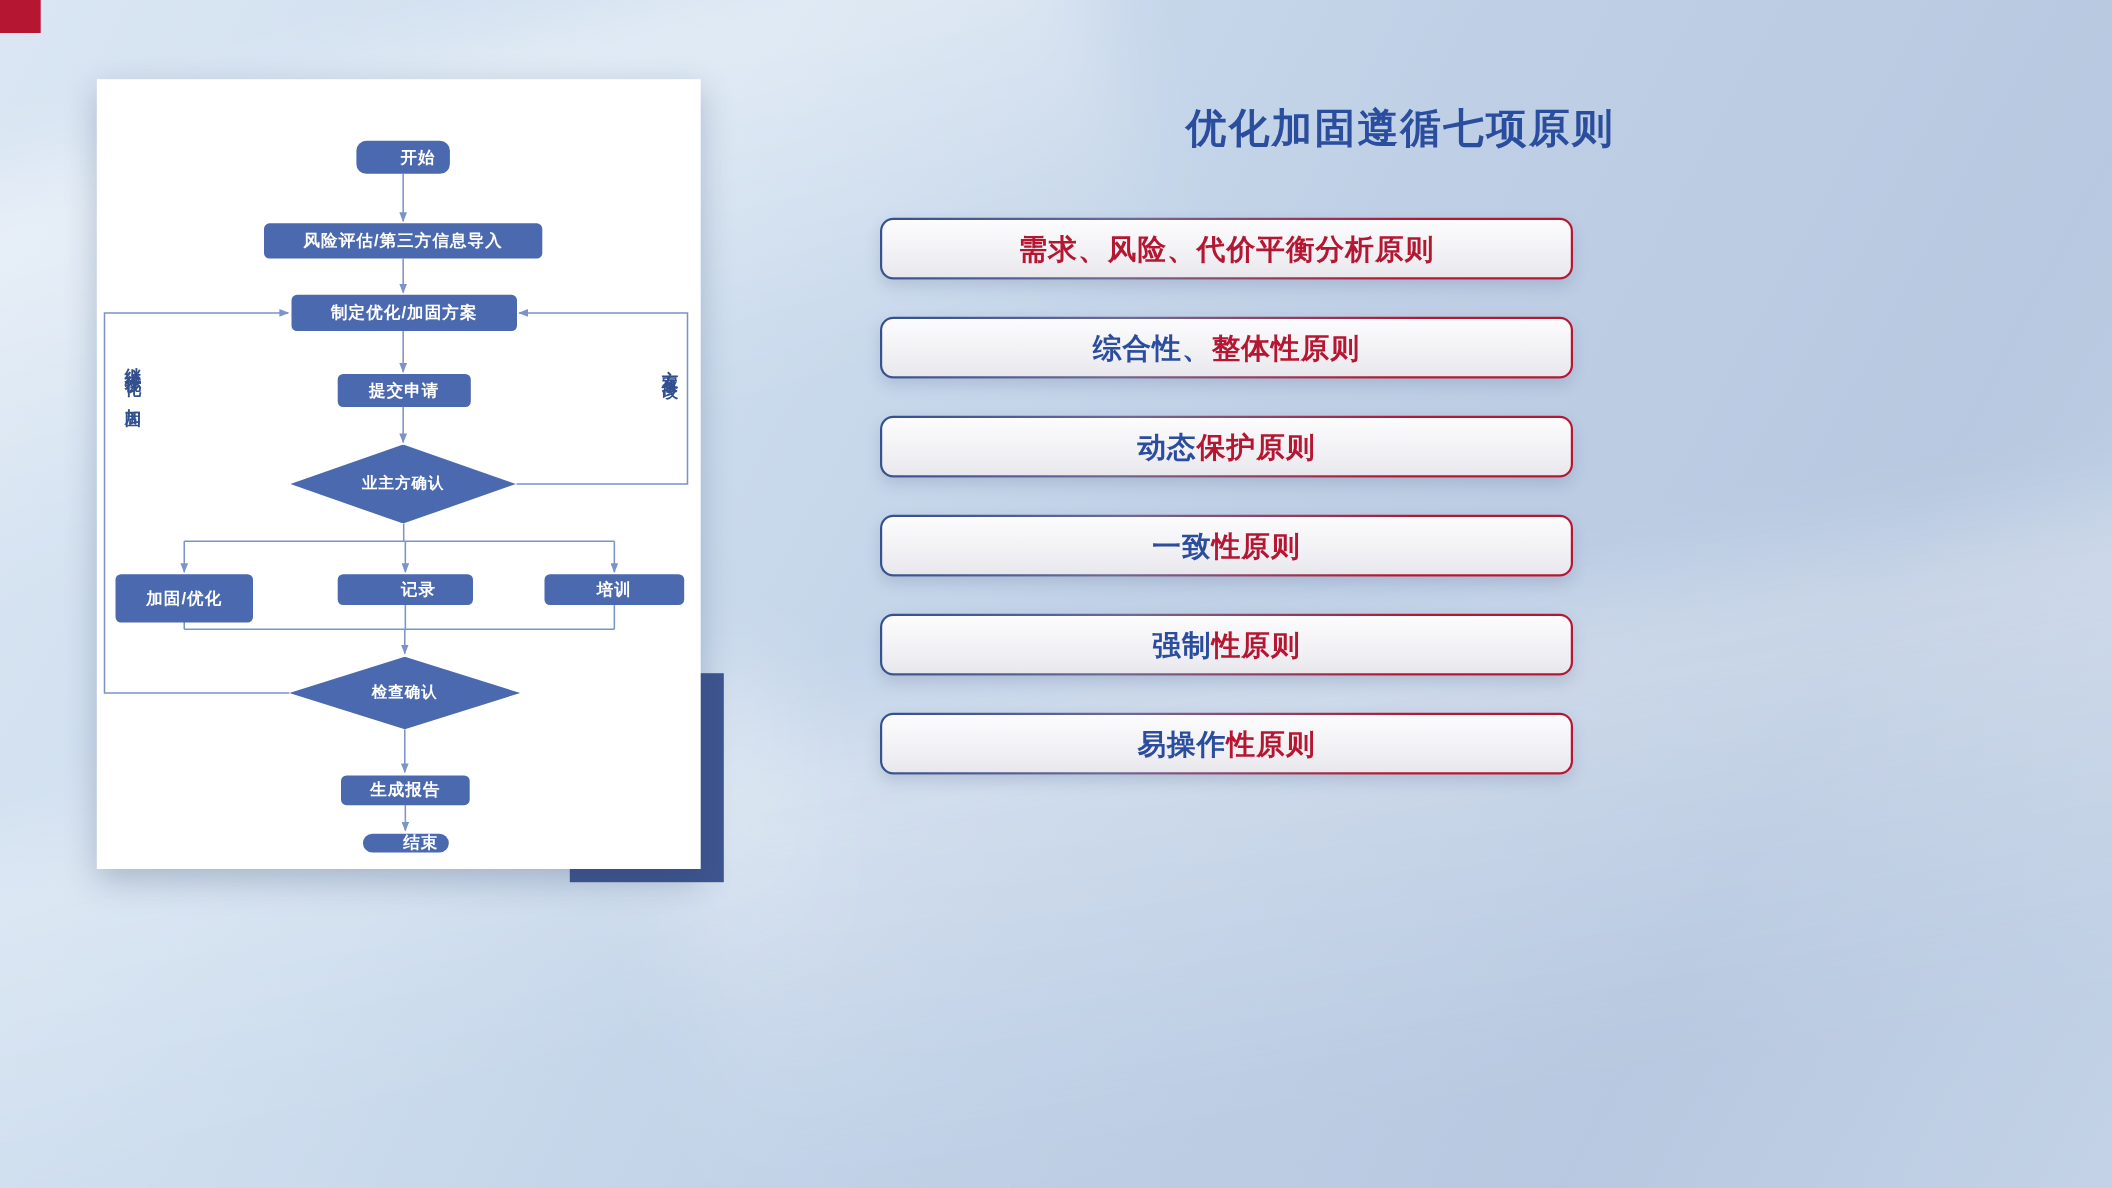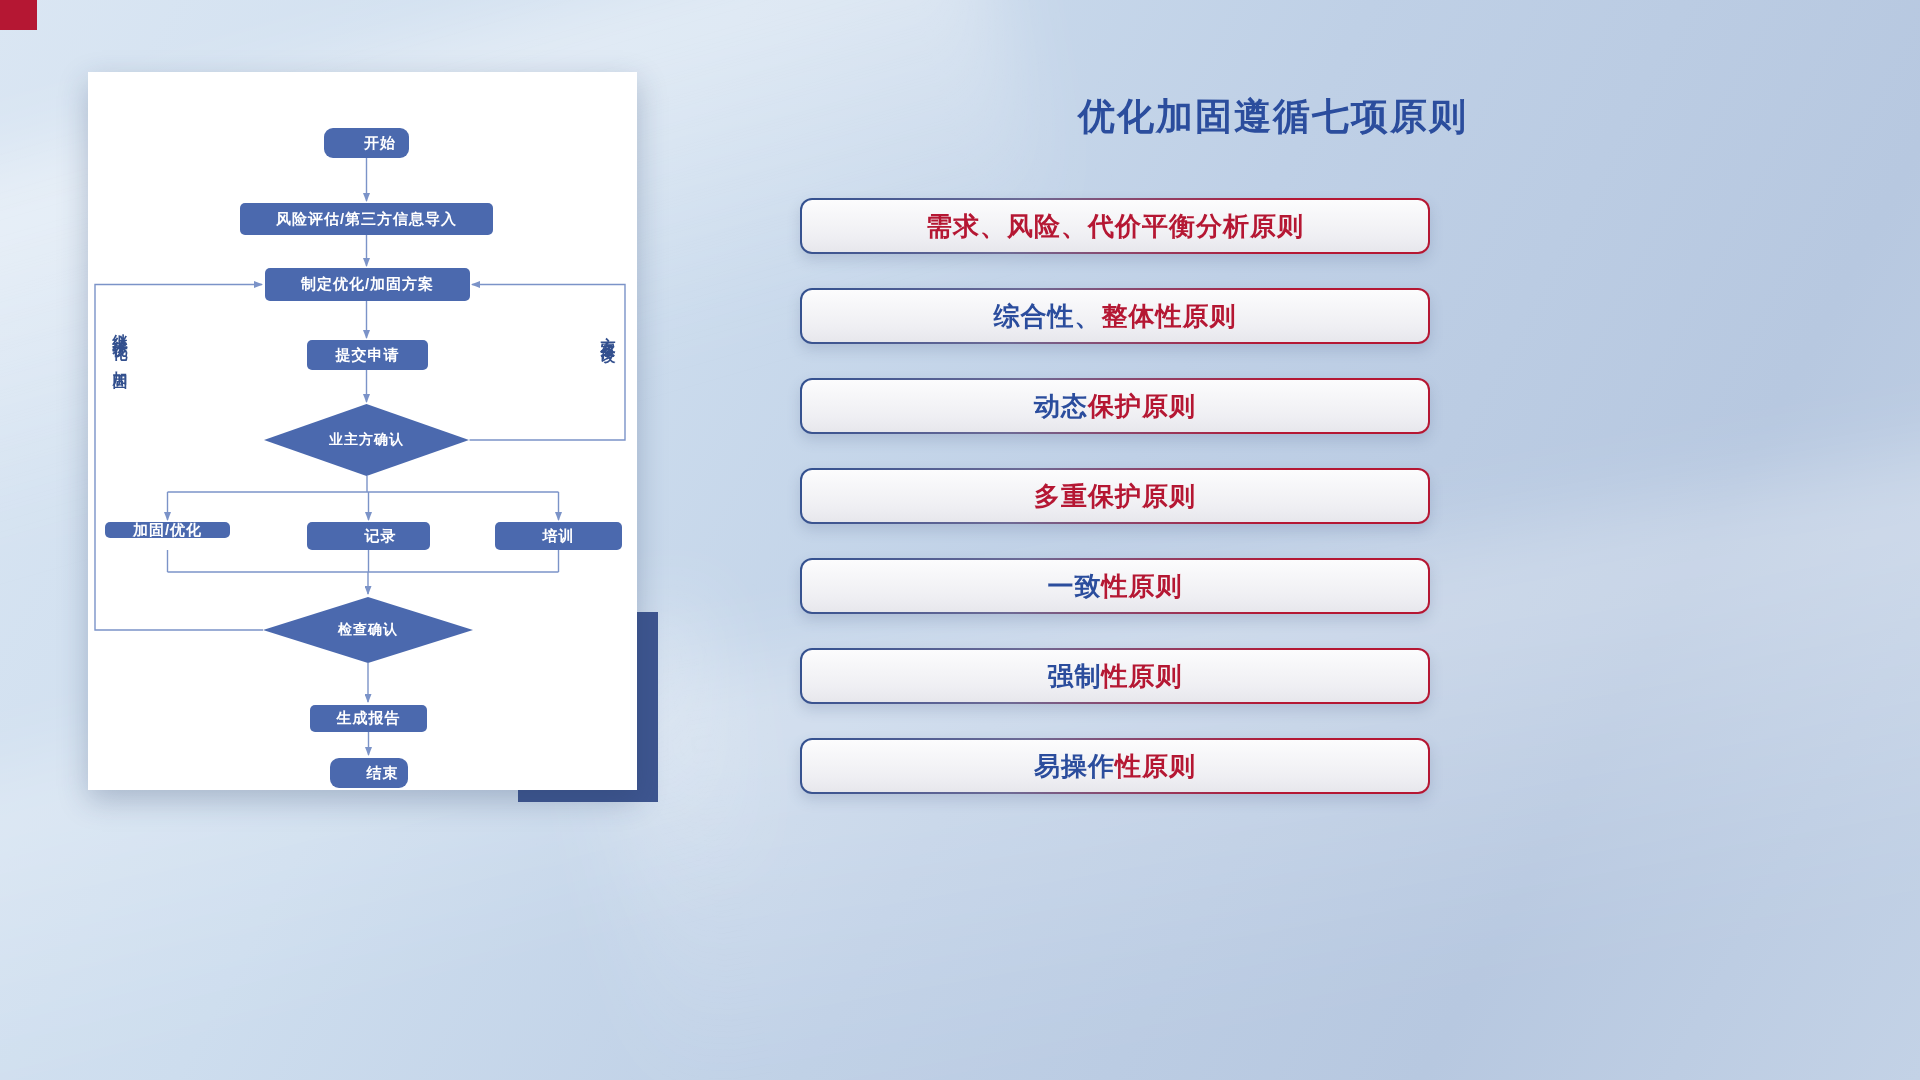--- a/index.html
+++ b/index.html
@@ -141,31 +141,31 @@
       <div class="fc-node pill" style="left:236px;top:56px;width:85px;height:30px;">开始</div>
 
       <div class="fc-node" style="left:152px;top:131px;width:253px;height:32px;">风险评估/第三方信息导入</div>
 
       <div class="fc-node" style="left:177px;top:196px;width:205px;height:33px;">制定优化/加固方案</div>
 
       <div class="fc-node" style="left:219px;top:268px;width:121px;height:30px;">提交申请</div>
 
       <div class="fc-diamond" style="left:176px;top:332px;width:205px;height:72px;">业主方确认</div>
 
-      <div class="fc-node" style="left:17px;top:450px;width:125px;height:16px;">加固/优化</div>
+      <div class="fc-node" style="left:17px;top:450px;width:125px;height:44px;">加固/优化</div>
 
       <div class="fc-node" style="left:219px;top:450px;width:123px;height:28px;padding-left:24px;">记录</div>
 
       <div class="fc-node" style="left:407px;top:450px;width:127px;height:28px;">培训</div>
 
       <div class="fc-diamond" style="left:175px;top:525px;width:210px;height:66px;">检查确认</div>
 
       <div class="fc-node" style="left:222px;top:633px;width:117px;height:27px;">生成报告</div>
 
-      <div class="fc-node pill" style="left:242px;top:686px;width:78px;height:30px;">结束</div>
+      <div class="fc-node pill" style="left:242px;top:686px;width:78px;height:17px;">结束</div>
 
       <div class="fc-vlabel" style="left:22px;top:250px;">继续优化/加固</div>
 
       <div class="fc-vlabel" style="left:510px;top:252px;">方案修改</div>
 
     </div>
   </div>
 
   <div class="principles-title">优化加固遵循七项原则</div>
 
@@ -184,25 +184,20 @@
       </div>
     </div>
 
     <div class="principle">
       <div class="principle-inner">
         <span class="blue">动态</span>
         <span class="red">保护原则</span>
       </div>
     </div>
 
-    <div class="principle">
-      <div class="principle-inner">
-        <span class="red">多重保护原则</span>
-      </div>
-    </div>
 
     <div class="principle">
       <div class="principle-inner">
         <span class="blue">一致</span>
         <span class="red">性原则</span>
       </div>
     </div>
 
     <div class="principle">
       <div class="principle-inner">

